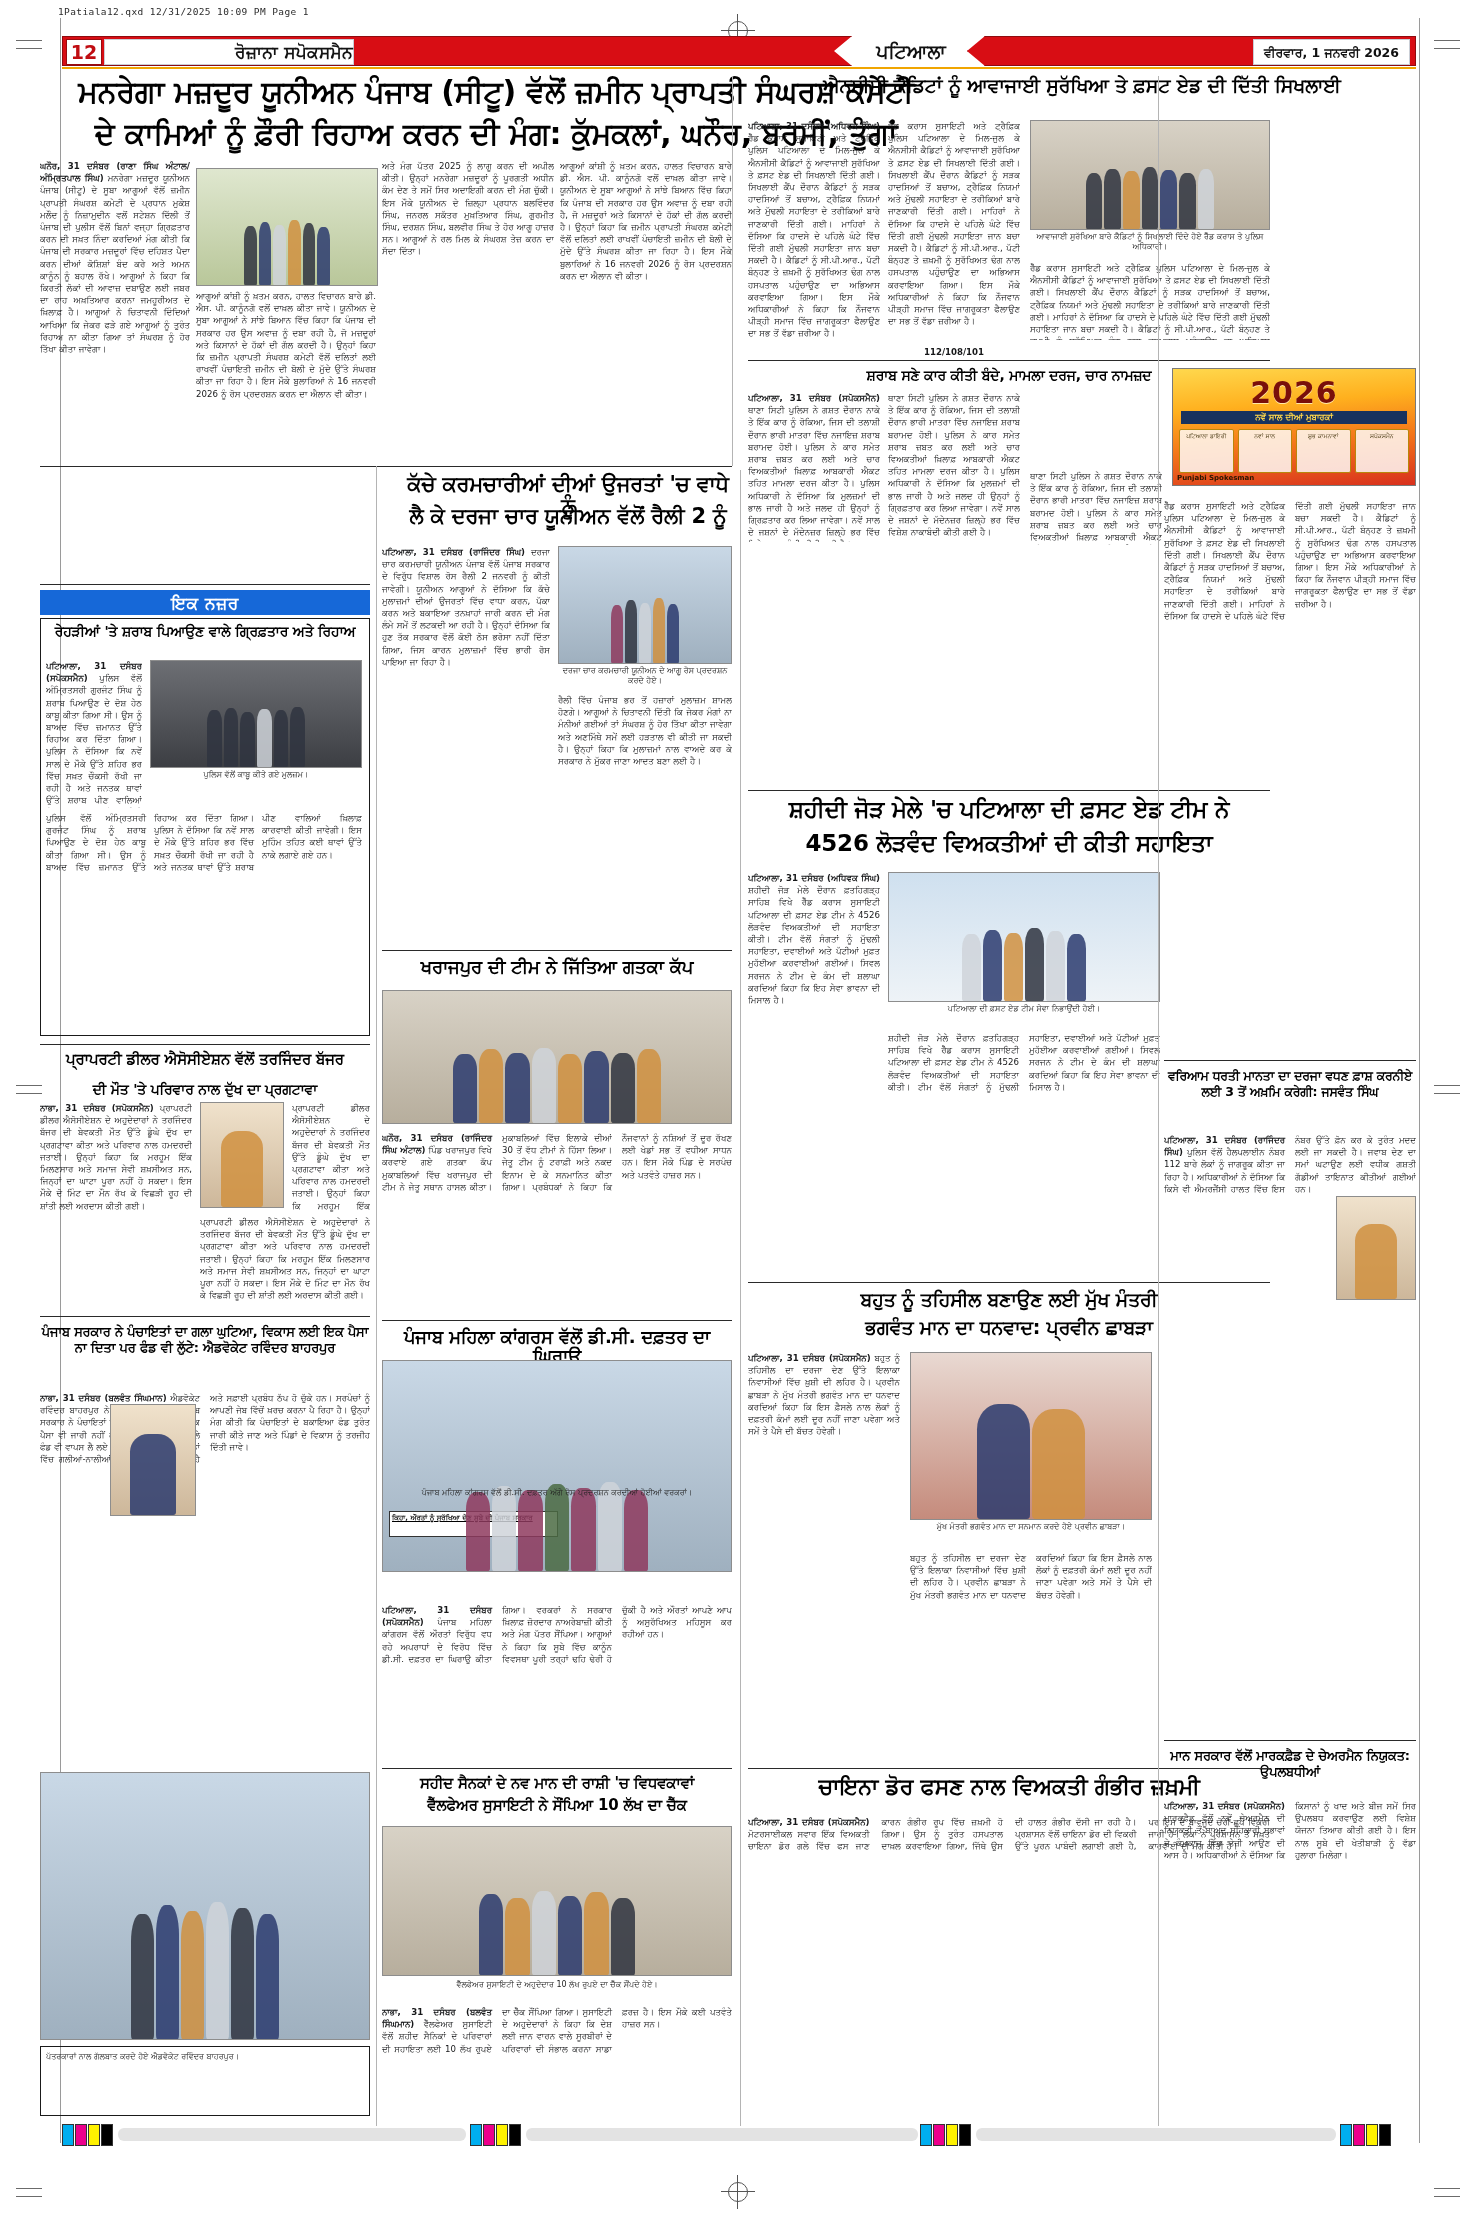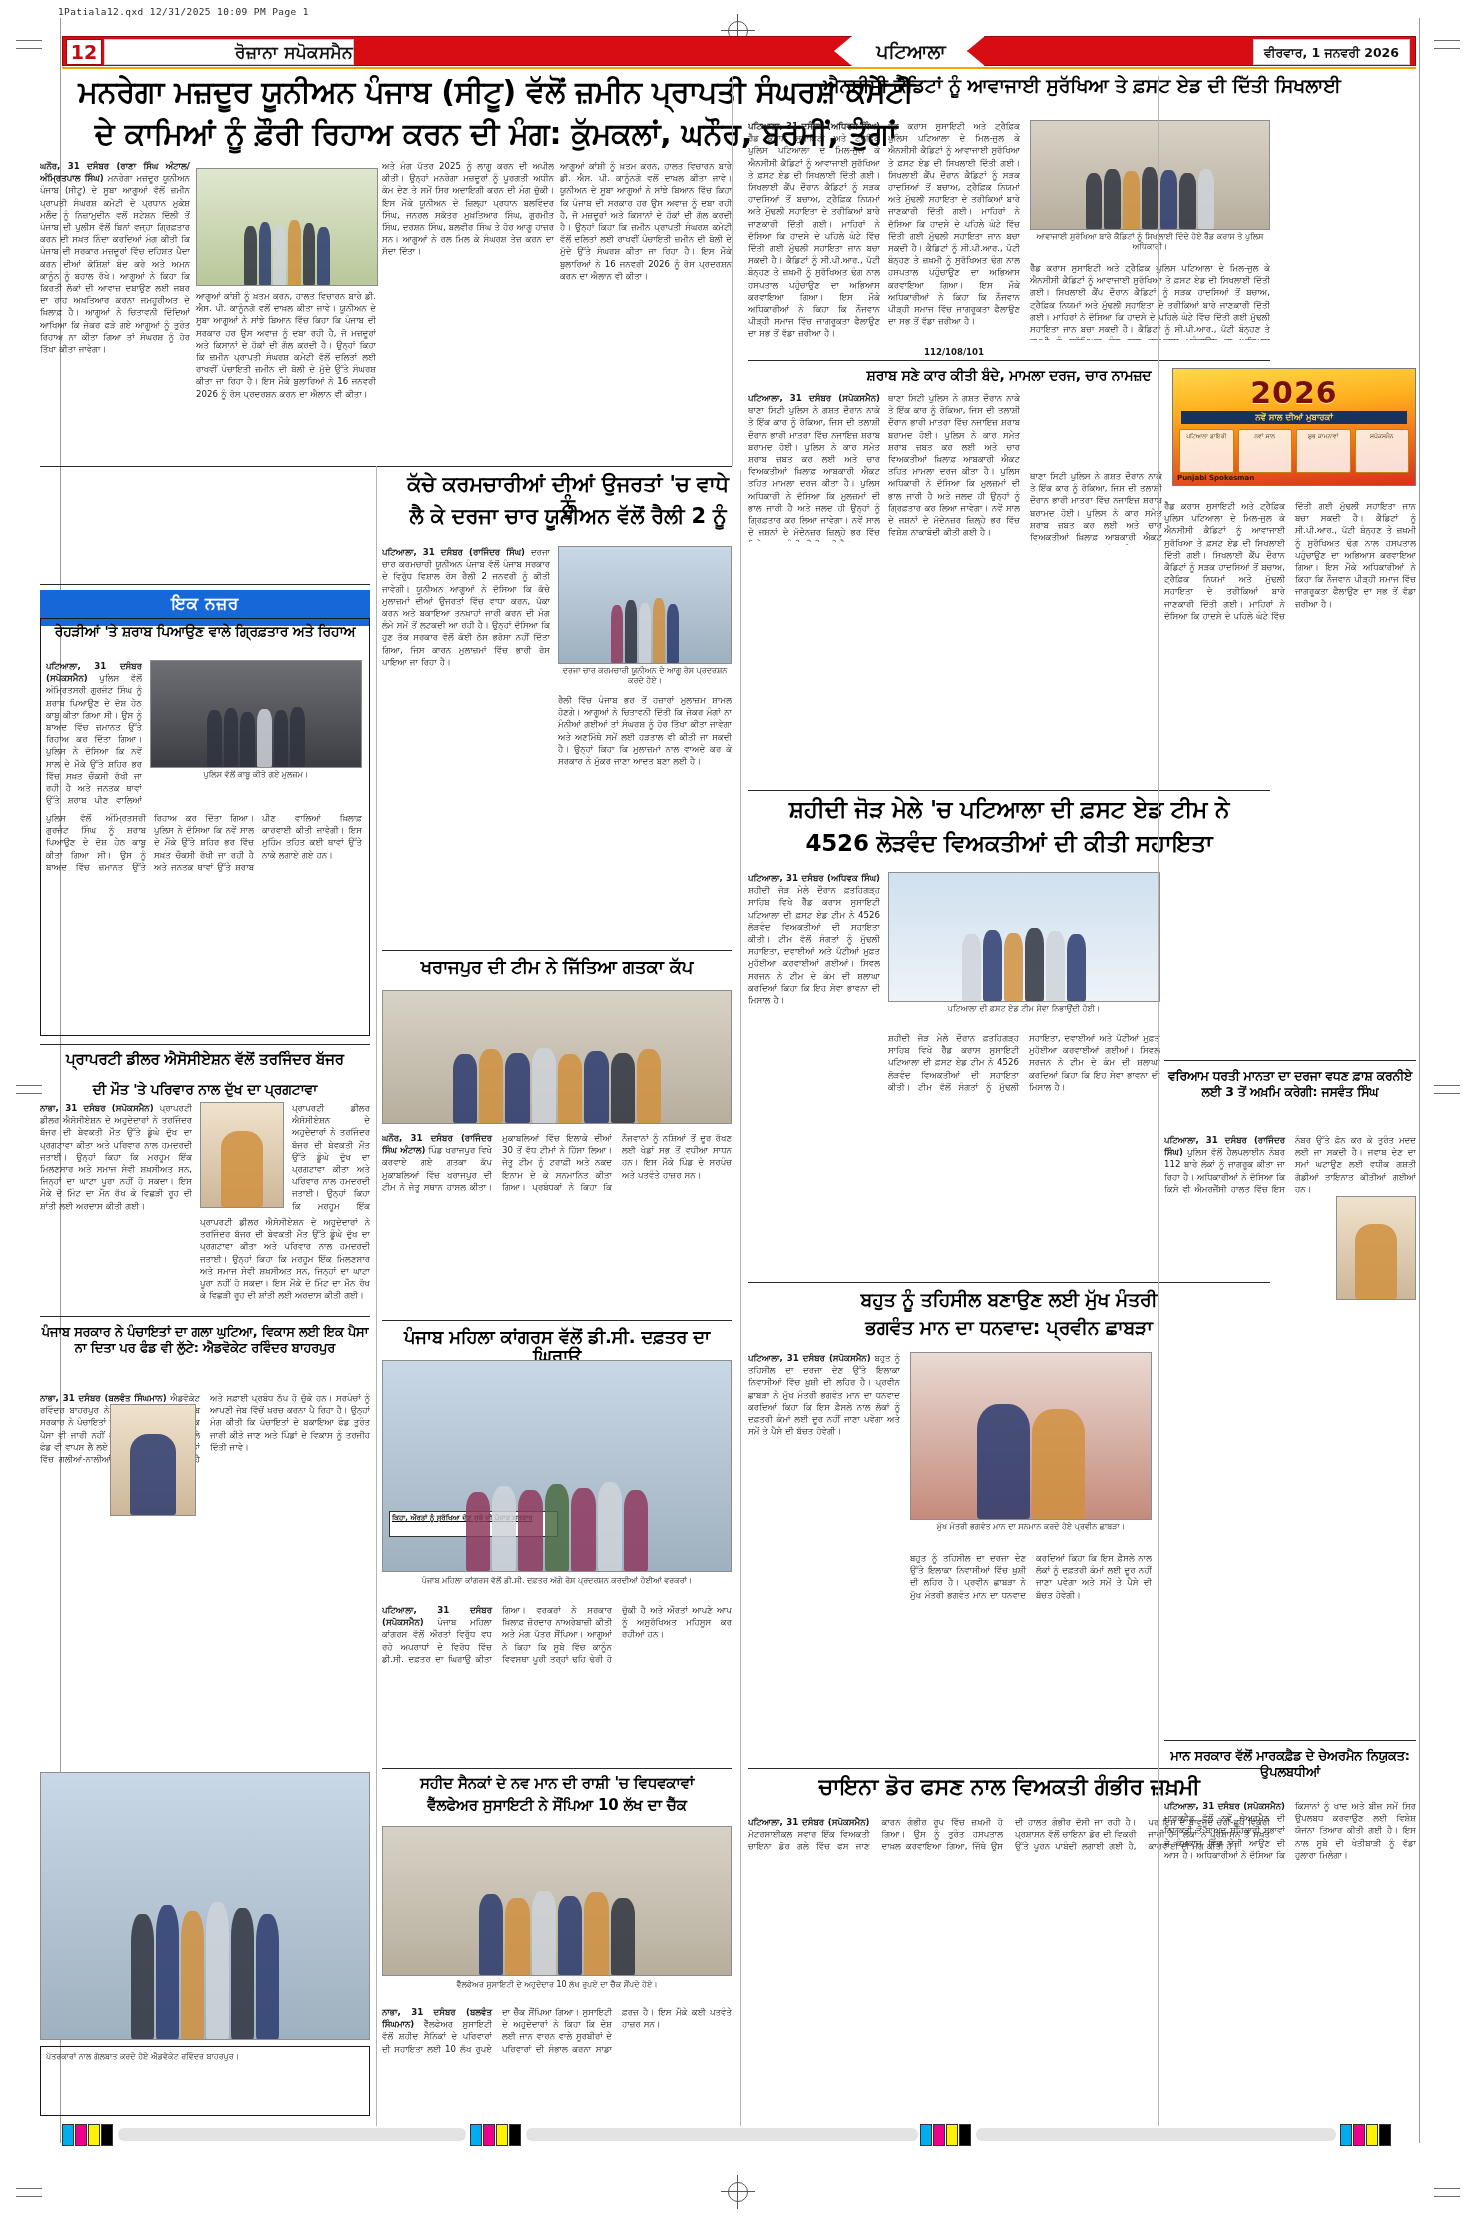--- a/index.html
+++ b/index.html
@@ -197,21 +197,21 @@
         <div class="fig t" style="height:88%"></div>
       <div class="fig w" style="height:84%"></div>
         <div class="fig o" style="height:90%"></div>
       <div class="fig b" style="height:82%"></div>
     </div>
   </div>
   <div class="cap" style="left:558px;top:666px;width:174px;">ਦਰਜਾ ਚਾਰ ਕਰਮਚਾਰੀ ਯੂਨੀਅਨ ਦੇ ਆਗੂ ਰੋਸ ਪ੍ਰਦਰਸ਼ਨ ਕਰਦੇ ਹੋਏ।</div>
   <div class="body" style="left:558px;top:694px;width:174px;height:84px;">ਰੈਲੀ ਵਿੱਚ ਪੰਜਾਬ ਭਰ ਤੋਂ ਹਜ਼ਾਰਾਂ ਮੁਲਾਜ਼ਮ ਸ਼ਾਮਲ ਹੋਣਗੇ। ਆਗੂਆਂ ਨੇ ਚਿਤਾਵਨੀ ਦਿੱਤੀ ਕਿ ਜੇਕਰ ਮੰਗਾਂ ਨਾ ਮੰਨੀਆਂ ਗਈਆਂ ਤਾਂ ਸੰਘਰਸ਼ ਨੂੰ ਹੋਰ ਤਿੱਖਾ ਕੀਤਾ ਜਾਵੇਗਾ ਅਤੇ ਅਣਮਿੱਥੇ ਸਮੇਂ ਲਈ ਹੜਤਾਲ ਵੀ ਕੀਤੀ ਜਾ ਸਕਦੀ ਹੈ। ਉਨ੍ਹਾਂ ਕਿਹਾ ਕਿ ਮੁਲਾਜ਼ਮਾਂ ਨਾਲ ਵਾਅਦੇ ਕਰ ਕੇ ਸਰਕਾਰ ਨੇ ਮੁੱਕਰ ਜਾਣਾ ਆਦਤ ਬਣਾ ਲਈ ਹੈ।</div>
 
   <div class="rule-h" style="left:40px;top:584px;width:330px;"></div>
-  <div class="nazar" style="left:40px;top:590px;width:330px;height:36px;line-height:26px;">ਇਕ ਨਜ਼ਰ</div>
+  <div class="nazar" style="left:40px;top:590px;width:330px;height:25px;line-height:26px;">ਇਕ ਨਜ਼ਰ</div>
   <div class="boxed" style="left:40px;top:618px;width:330px;height:418px;"></div>
   <div class="hl small" style="left:46px;top:624px;width:318px;text-align:center;font-size:14px;">ਰੇਹੜੀਆਂ 'ਤੇ ਸ਼ਰਾਬ ਪਿਆਉਣ ਵਾਲੇ ਗ੍ਰਿਫ਼ਤਾਰ ਅਤੇ ਰਿਹਾਅ</div>
   <div class="body" style="left:46px;top:660px;width:96px;height:148px;">
     <span class="dl">ਪਟਿਆਲਾ, 31 ਦਸੰਬਰ (ਸਪੋਕਸਮੈਨ)</span>
     <span>ਪੁਲਿਸ ਵੱਲੋਂ ਅੰਮ੍ਰਿਤਸਰੀ ਗੁਰਜੰਟ ਸਿੰਘ ਨੂੰ ਸ਼ਰਾਬ ਪਿਆਉਣ ਦੇ ਦੋਸ਼ ਹੇਠ ਕਾਬੂ ਕੀਤਾ ਗਿਆ ਸੀ। ਉਸ ਨੂੰ ਬਾਅਦ ਵਿੱਚ ਜ਼ਮਾਨਤ ਉੱਤੇ ਰਿਹਾਅ ਕਰ ਦਿੱਤਾ ਗਿਆ। ਪੁਲਿਸ ਨੇ ਦੱਸਿਆ ਕਿ ਨਵੇਂ ਸਾਲ ਦੇ ਮੌਕੇ ਉੱਤੇ ਸ਼ਹਿਰ ਭਰ ਵਿੱਚ ਸਖ਼ਤ ਚੌਕਸੀ ਰੱਖੀ ਜਾ ਰਹੀ ਹੈ ਅਤੇ ਜਨਤਕ ਥਾਵਾਂ ਉੱਤੇ ਸ਼ਰਾਬ ਪੀਣ ਵਾਲਿਆਂ ਖ਼ਿਲਾਫ਼ ਕਾਰਵਾਈ ਕੀਤੀ ਜਾਵੇਗੀ। ਇਸ ਮੁਹਿੰਮ ਤਹਿਤ ਕਈ ਥਾਵਾਂ ਉੱਤੇ ਨਾਕੇ ਲਗਾਏ ਗਏ ਹਨ।</span>
   </div>
   <div class="photo ph-dark" style="left:150px;top:660px;width:212px;height:108px;">
     <div class="figs">
       <div class="fig t" style="height:86%"></div>
         <div class="fig t" style="height:90%"></div>
@@ -279,21 +279,21 @@
     <div class="figs" style="height:48%">
       <div class="fig p" style="height:78%"></div>
         <div class="fig w" style="height:84%"></div>
       <div class="fig p" style="height:80%"></div>
         <div class="fig g" style="height:86%"></div>
       <div class="fig p" style="height:82%"></div>
         <div class="fig w" style="height:88%"></div>
       <div class="fig p" style="height:80%"></div>
     </div>
   </div>
-  <div class="cap" style="left:382px;top:1576px;width:350px;">ਪੰਜਾਬ ਮਹਿਲਾ ਕਾਂਗਰਸ ਵੱਲੋਂ ਡੀ.ਸੀ. ਦਫ਼ਤਰ ਅੱਗੇ ਰੋਸ ਪ੍ਰਦਰਸ਼ਨ ਕਰਦੀਆਂ ਹੋਈਆਂ ਵਰਕਰਾਂ।</div>
+  <div class="cap" style="left:382px;top:1488px;width:350px;">ਪੰਜਾਬ ਮਹਿਲਾ ਕਾਂਗਰਸ ਵੱਲੋਂ ਡੀ.ਸੀ. ਦਫ਼ਤਰ ਅੱਗੇ ਰੋਸ ਪ੍ਰਦਰਸ਼ਨ ਕਰਦੀਆਂ ਹੋਈਆਂ ਵਰਕਰਾਂ।</div>
   <div class="body" style="left:382px;top:1604px;width:350px;height:156px;column-count:3;column-gap:10px;">
     <span class="dl">ਪਟਿਆਲਾ, 31 ਦਸੰਬਰ (ਸਪੋਕਸਮੈਨ)</span>
     <span>ਪੰਜਾਬ ਮਹਿਲਾ ਕਾਂਗਰਸ ਵੱਲੋਂ ਔਰਤਾਂ ਵਿਰੁੱਧ ਵਧ ਰਹੇ ਅਪਰਾਧਾਂ ਦੇ ਵਿਰੋਧ ਵਿੱਚ ਡੀ.ਸੀ. ਦਫ਼ਤਰ ਦਾ ਘਿਰਾਉ ਕੀਤਾ ਗਿਆ। ਵਰਕਰਾਂ ਨੇ ਸਰਕਾਰ ਖ਼ਿਲਾਫ਼ ਜ਼ੋਰਦਾਰ ਨਾਅਰੇਬਾਜ਼ੀ ਕੀਤੀ ਅਤੇ ਮੰਗ ਪੱਤਰ ਸੌਂਪਿਆ। ਆਗੂਆਂ ਨੇ ਕਿਹਾ ਕਿ ਸੂਬੇ ਵਿੱਚ ਕਾਨੂੰਨ ਵਿਵਸਥਾ ਪੂਰੀ ਤਰ੍ਹਾਂ ਢਹਿ ਢੇਰੀ ਹੋ ਚੁੱਕੀ ਹੈ ਅਤੇ ਔਰਤਾਂ ਆਪਣੇ ਆਪ ਨੂੰ ਅਸੁਰੱਖਿਅਤ ਮਹਿਸੂਸ ਕਰ ਰਹੀਆਂ ਹਨ।</span>
   </div>
 
   <div class="rule-h" style="left:748px;top:790px;width:522px;"></div>
   <div class="hl sec c" style="left:748px;top:798px;width:522px;font-size:23px;">ਸ਼ਹੀਦੀ ਜੋੜ ਮੇਲੇ 'ਚ ਪਟਿਆਲਾ ਦੀ ਫ਼ਸਟ ਏਡ ਟੀਮ ਨੇ</div>
   <div class="hl sec c" style="left:748px;top:832px;width:522px;font-size:23px;">4526 ਲੋੜਵੰਦ ਵਿਅਕਤੀਆਂ ਦੀ ਕੀਤੀ ਸਹਾਇਤਾ</div>
   <div class="body" style="left:748px;top:872px;width:132px;height:250px;">
     <span class="dl">ਪਟਿਆਲਾ, 31 ਦਸੰਬਰ (ਅਧਿਵਕ ਸਿੰਘ)</span>

